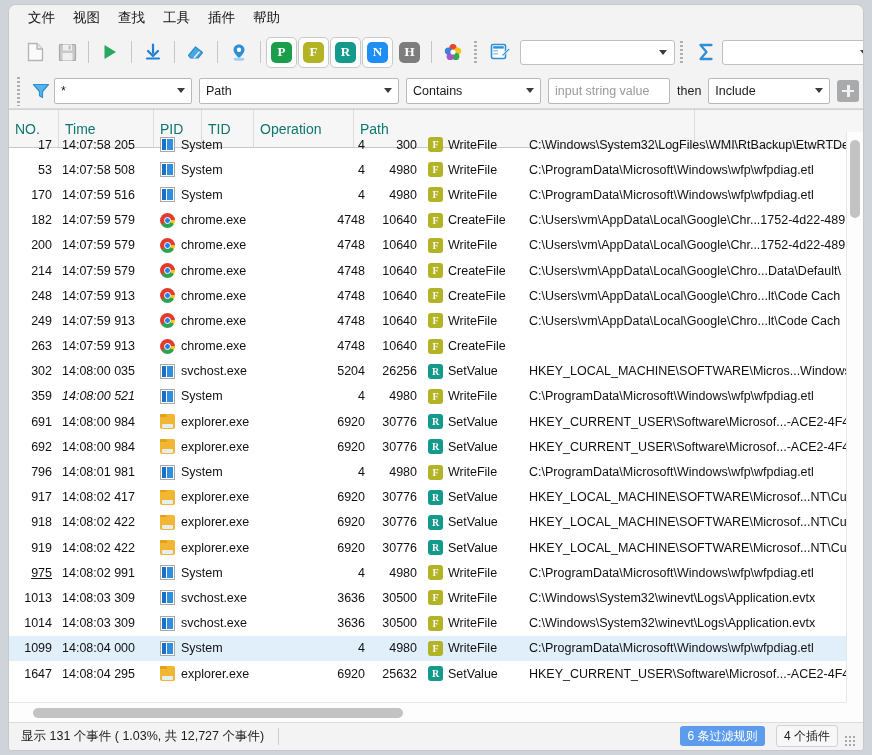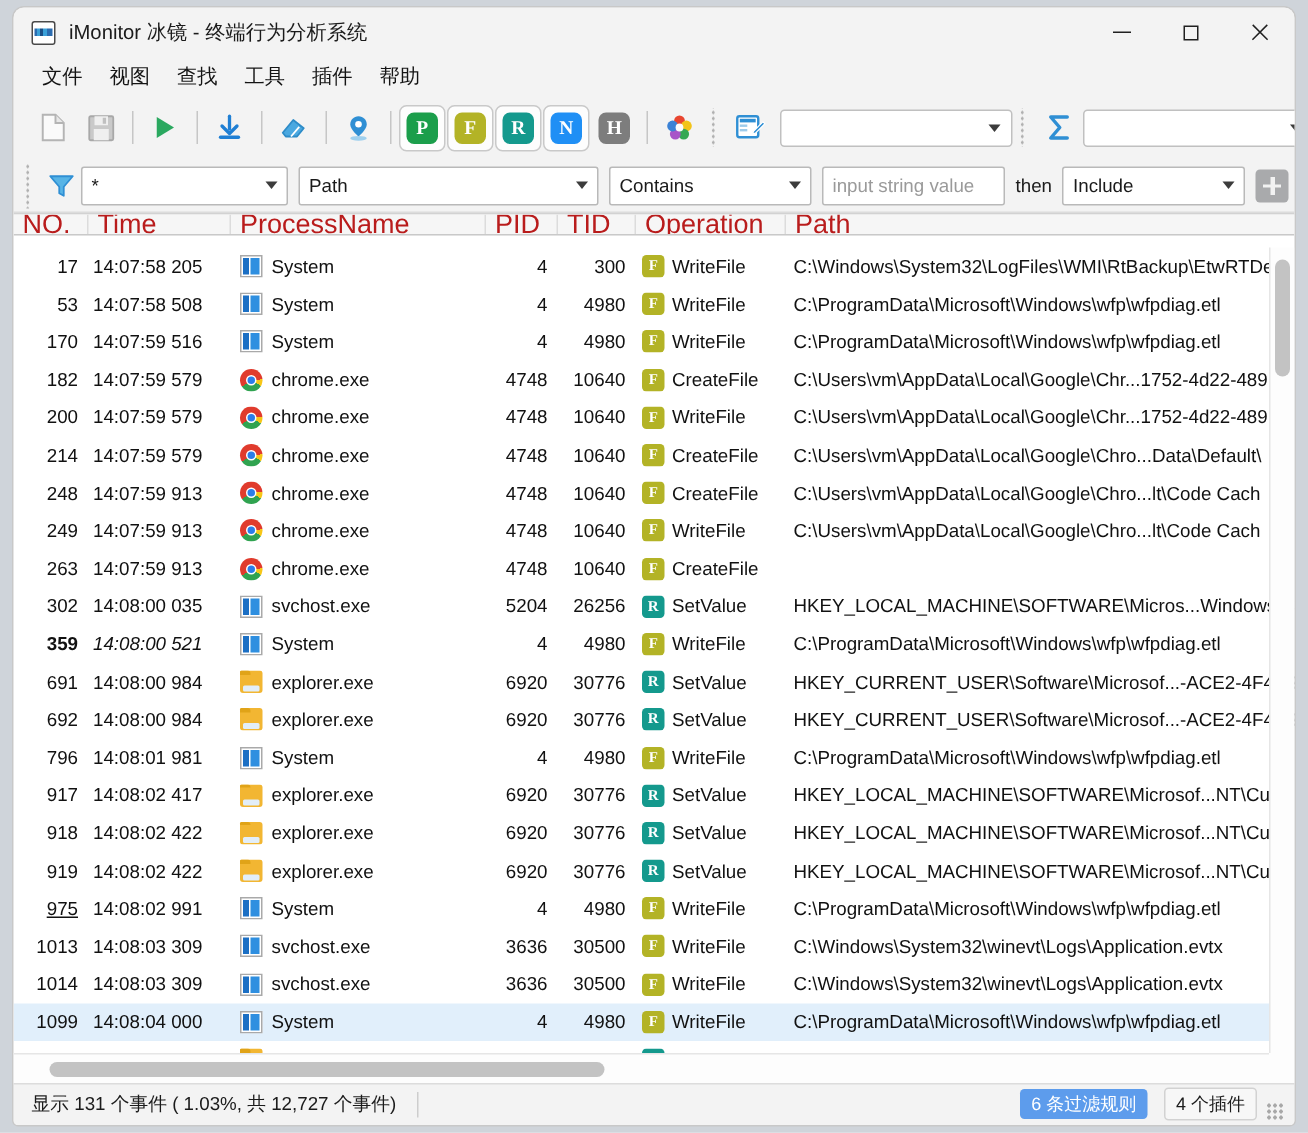--- a/index.html
+++ b/index.html
@@ -206,25 +206,25 @@
   
   #table-wrap {
     flex: 1 1 auto;
     position: relative;
     background: #fff;
     border-top: 1px solid #d2d2d2;
     overflow: hidden;
   }
   #thead {
     display: flex;
-    height: 14px;
+    height: 38px;
     background: #f6f6f6;
     border-bottom: 1px solid #c9c9c9;
-    font-size: 18px;
-    color: #b91c1c;
+    font-size: 14px;
+    color: #0f766e;
     position: relative;
   }
   .th {
     display: flex; align-items: center;
     padding-left: 6px;
     border-right: 1px solid #dcdcdc;
     overflow: hidden;
     white-space: nowrap;
     flex: 0 0 auto;
   }
@@ -380,35 +380,20 @@
     background-image: radial-gradient(circle, #a8a8a8 42%, transparent 43%);
     background-size: 4px 4px;
     flex: 0 0 auto;
   }
 </style>
 </head>
 <body>
 
 <div id="window">
 
-  <div id="titlebar">
-    <div id="app-icon"></div>
-    <div id="title-text">iMonitor 冰镜 - 终端行为分析系统</div>
-    <div id="win-controls">
-      <div class="winbtn">
-          <div class="wb-min"></div>
-        </div>
-      <div class="winbtn">
-          <div class="wb-max"></div>
-        </div>
-      <div class="winbtn close">
-          <div class="wb-close"></div>
-        </div>
-    </div>
-  </div>
 
   <div id="menubar">
     <div class="menu-item">文件</div>
     <div class="menu-item">视图</div>
     <div class="menu-item">查找</div>
     <div class="menu-item">工具</div>
     <div class="menu-item">插件</div>
     <div class="menu-item">帮助</div>
   </div>
 
@@ -565,21 +550,20 @@
     </div>
 
     <div id="add-rule-btn"></div>
   </div>
 
   <div id="table-wrap">
 
     <div id="thead">
       <div class="th" style="width:50px">NO.</div>
       <div class="th" style="width:95px">Time</div>
-      <div class="th" style="width:170px">ProcessName</div>
       <div class="th" style="width:48px">PID</div>
       <div class="th" style="width:52px">TID</div>
       <div class="th" style="width:100px">Operation</div>
       <div class="th" style="width:341px">Path</div>
     </div>
 
     <div id="tbody">
         <div class="row">
           <div class="cell c-no" style="width: 50px; text-align: center;">17</div>
           <div class="cell c-time" style="width: 95px;">14:07:58 205</div>
@@ -723,21 +707,21 @@
           </div>
           <div class="cell c-pid" style="width: 48px;">5204</div>
           <div class="cell c-tid" style="width: 52px;">26256</div>
           <div class="cell c-op" style="width: 100px;">
             <span class="op-badge" style="background: rgb(20, 153, 141);">R</span>
             <span>SetValue</span>
           </div>
           <div class="cell c-path" style="width: 341px;">HKEY_LOCAL_MACHINE\SOFTWARE\Micros...Windows\C</div>
         </div>
         <div class="row">
-          <div class="cell c-no" style="width: 50px; font-weight: bold;">359</div>
+          <div class="cell c-no" style="width: 50px;">359</div>
           <div class="cell c-time" style="width: 95px; font-style: italic;">14:08:00 521</div>
           <div class="cell c-proc" style="width: 170px;">
             <span class="pic pic-system"></span>
             <span>System</span>
           </div>
           <div class="cell c-pid" style="width: 48px;">4</div>
           <div class="cell c-tid" style="width: 52px;">4980</div>
           <div class="cell c-op" style="width: 100px;">
             <span class="op-badge" style="background: rgb(179, 179, 38);">F</span>
             <span>WriteFile</span>

